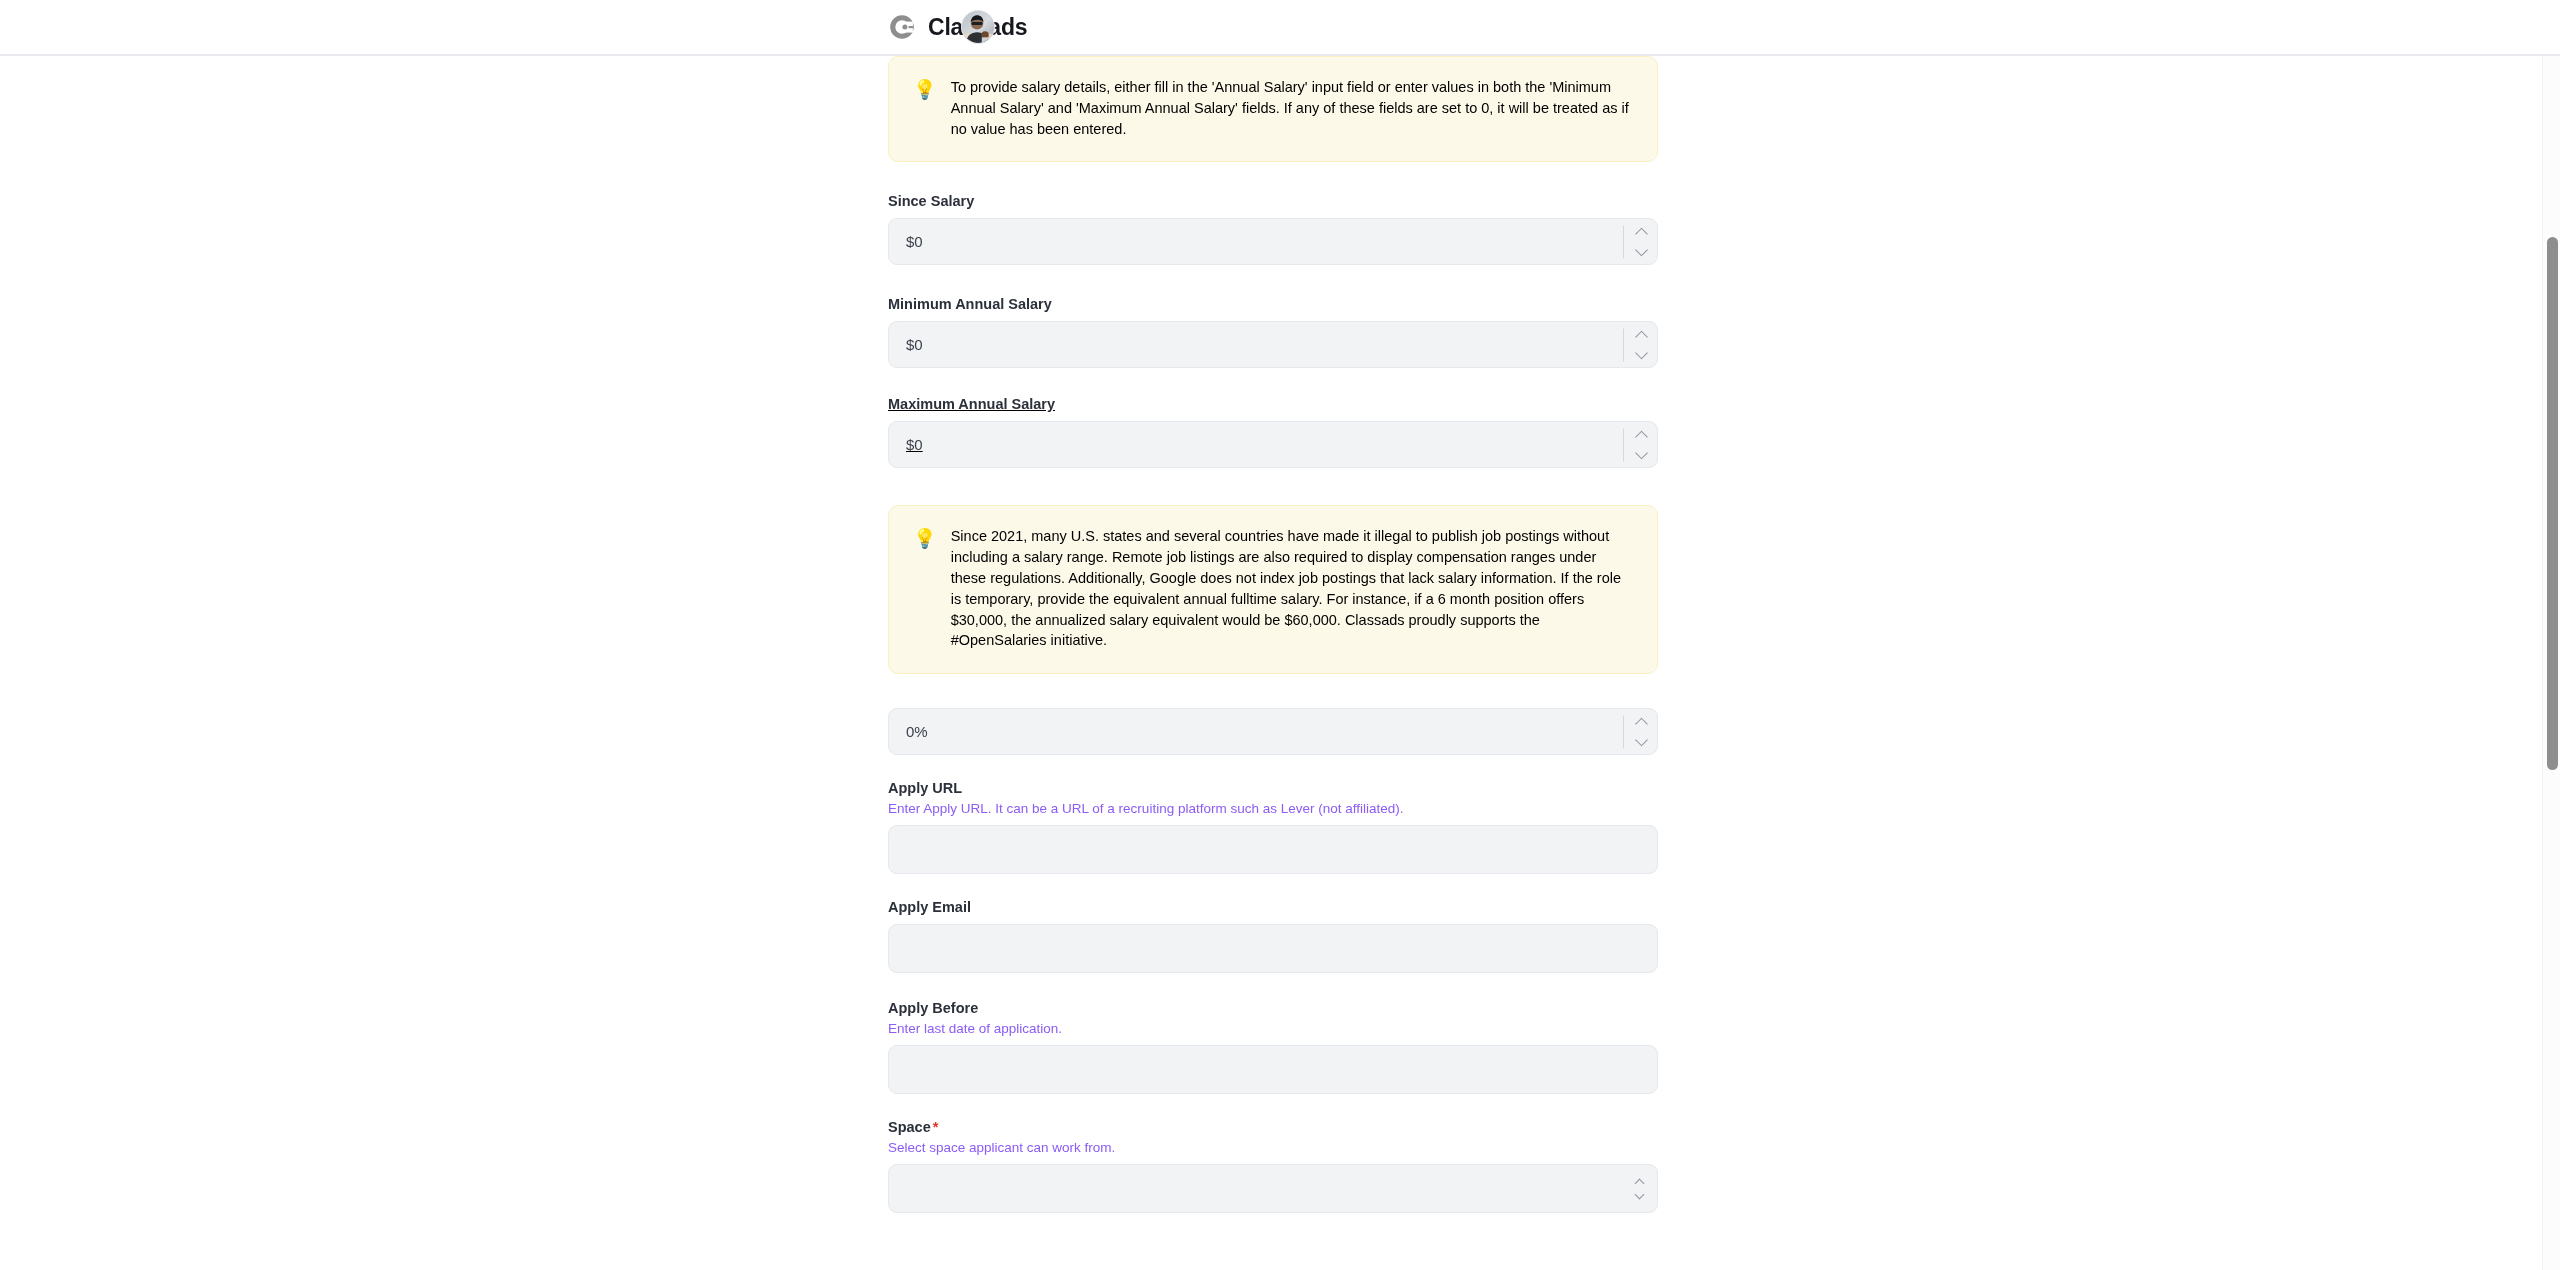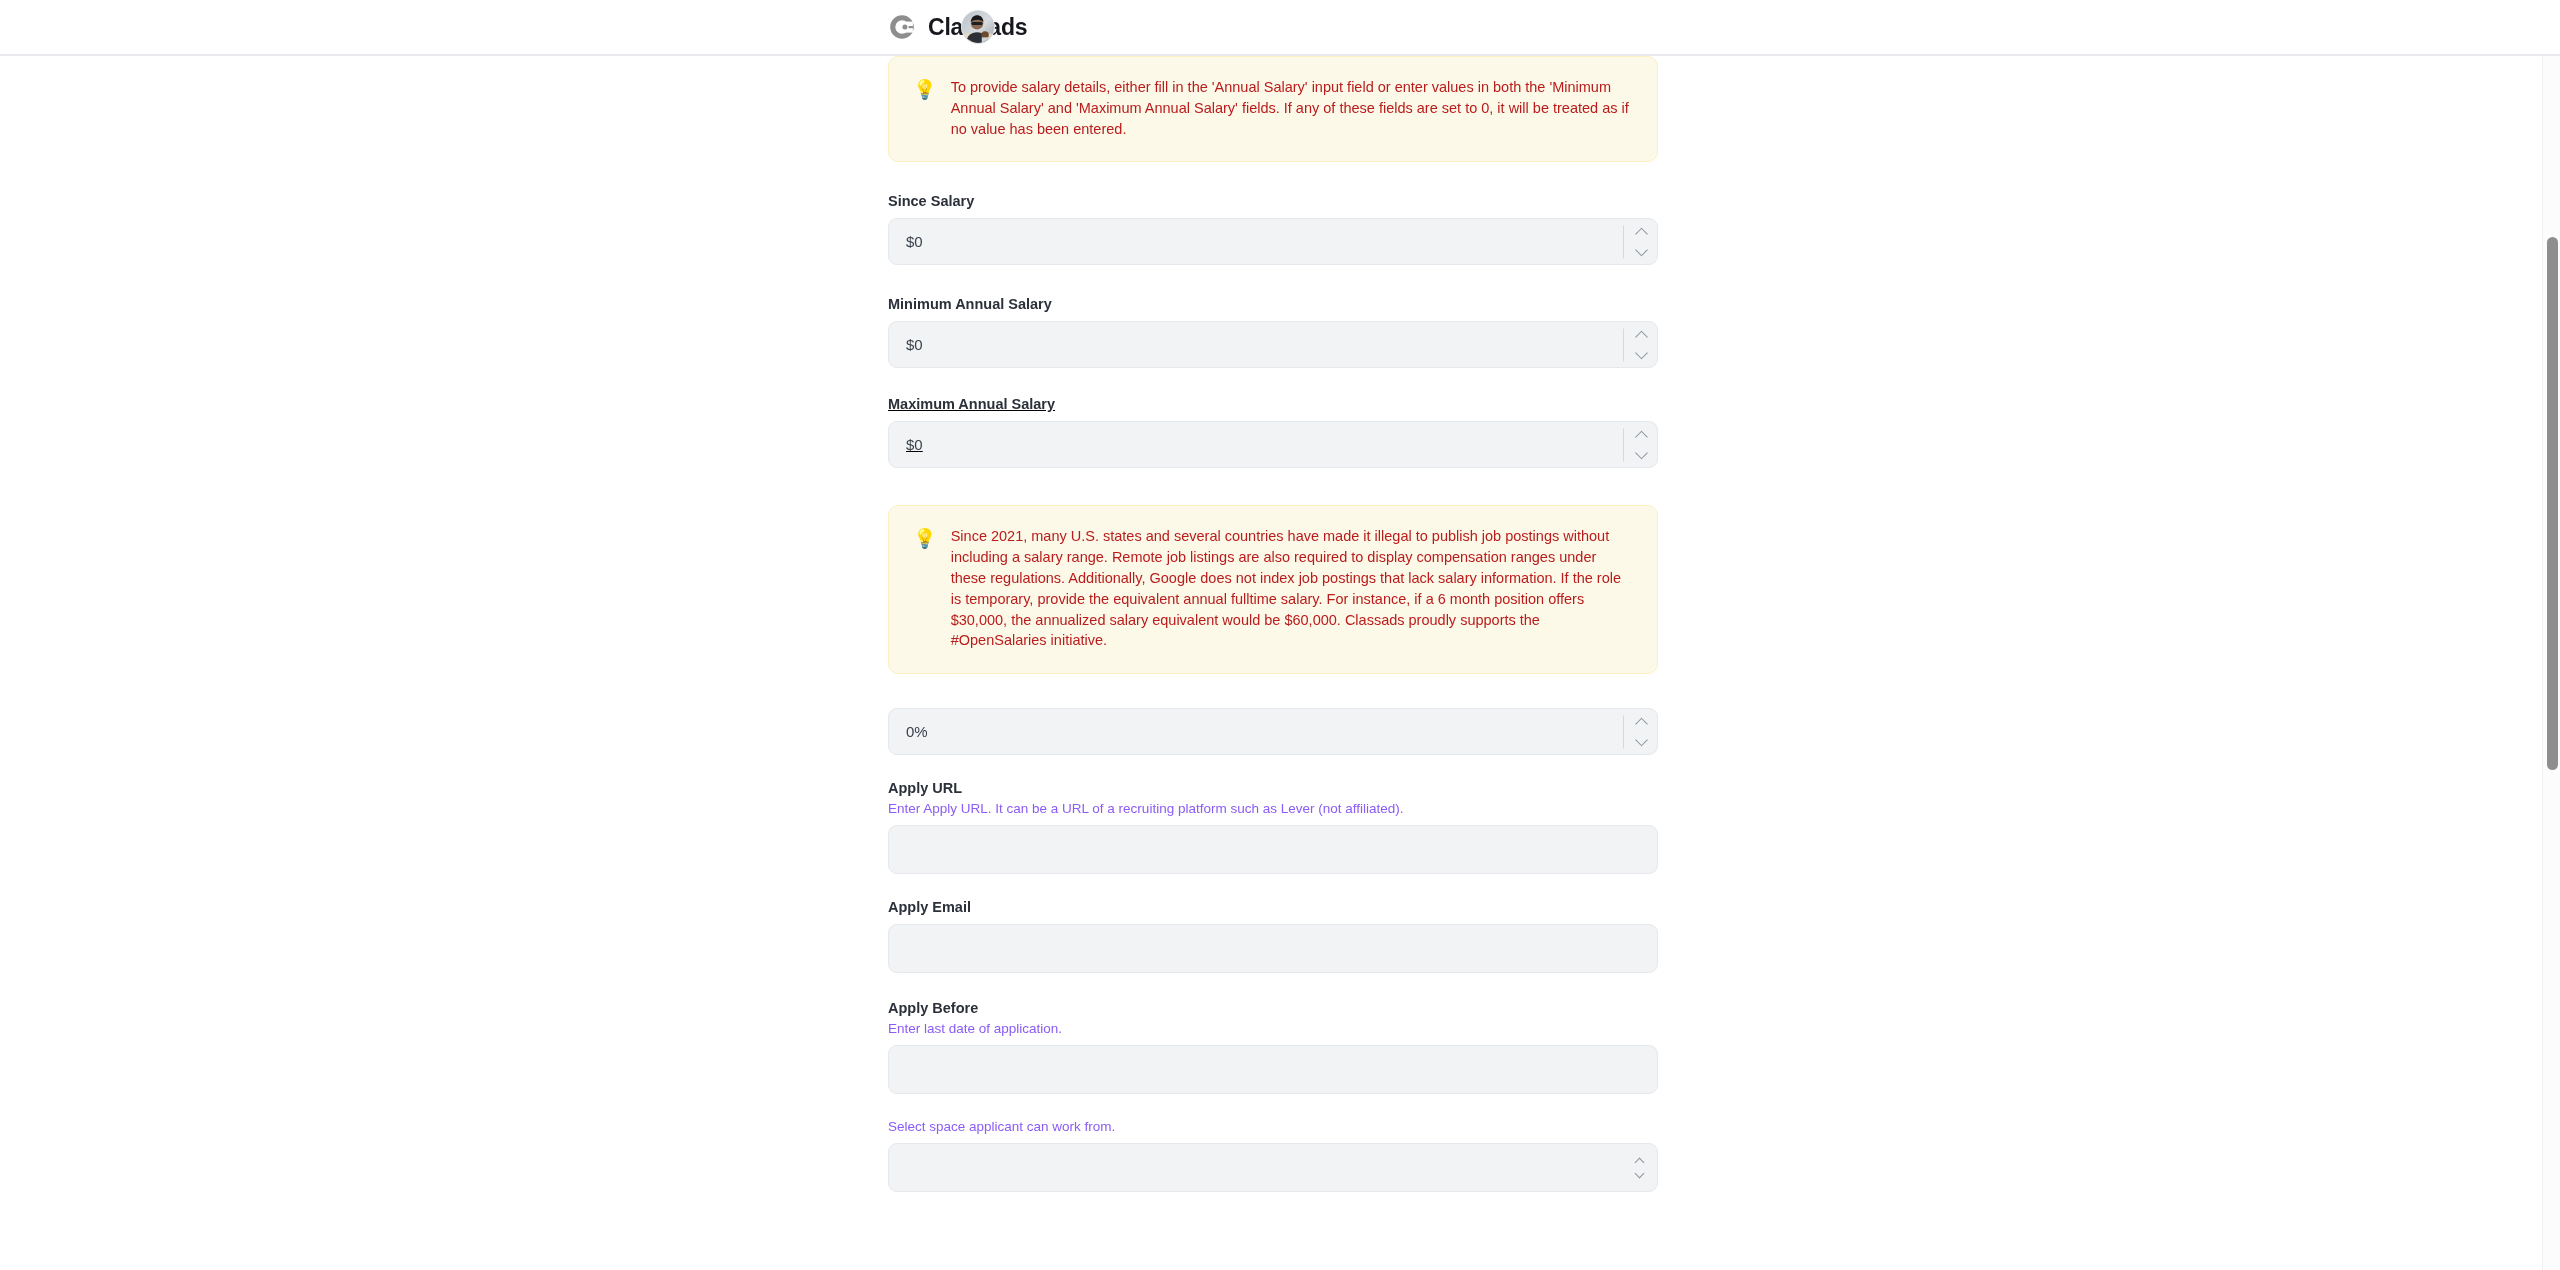--- a/index.html
+++ b/index.html
@@ -81,21 +81,21 @@
   }
   .tip-icon {
     flex: 0 0 auto;
     font-size: 19px;
     line-height: 23px;
     margin-top: 1px;
   }
   .tip-text {
     font-size: 14.5px;
     line-height: 20.8px;
-    color: #b91c1c;
+    color: #000000;
   }
 
   
   .field { }
   .field-label {
     font-size: 14.5px;
     font-weight: bold;
     color: #2b303a;
     line-height: 20px;
   }
@@ -320,20 +320,23 @@
 
     <div class="field" style="margin-top:25px;">
       <div class="field-label">Apply Before</div>
       <div class="field-help">Enter last date of application.</div>
       <div class="control tall">
         <span class="control-value"></span>
       </div>
     </div>
 
     <div class="field" style="margin-top:23px;">
+      <div class="field-label">
+        <span>Space</span><span class="req-star">*</span>
+      </div>
       <div class="field-help">Select space applicant can work from.</div>
       <div class="control tall">
         <span class="control-value"></span>
         <span class="select-ind">
           <span class="chev up"></span>
           <span class="chev down"></span>
         </span>
       </div>
     </div>
 

